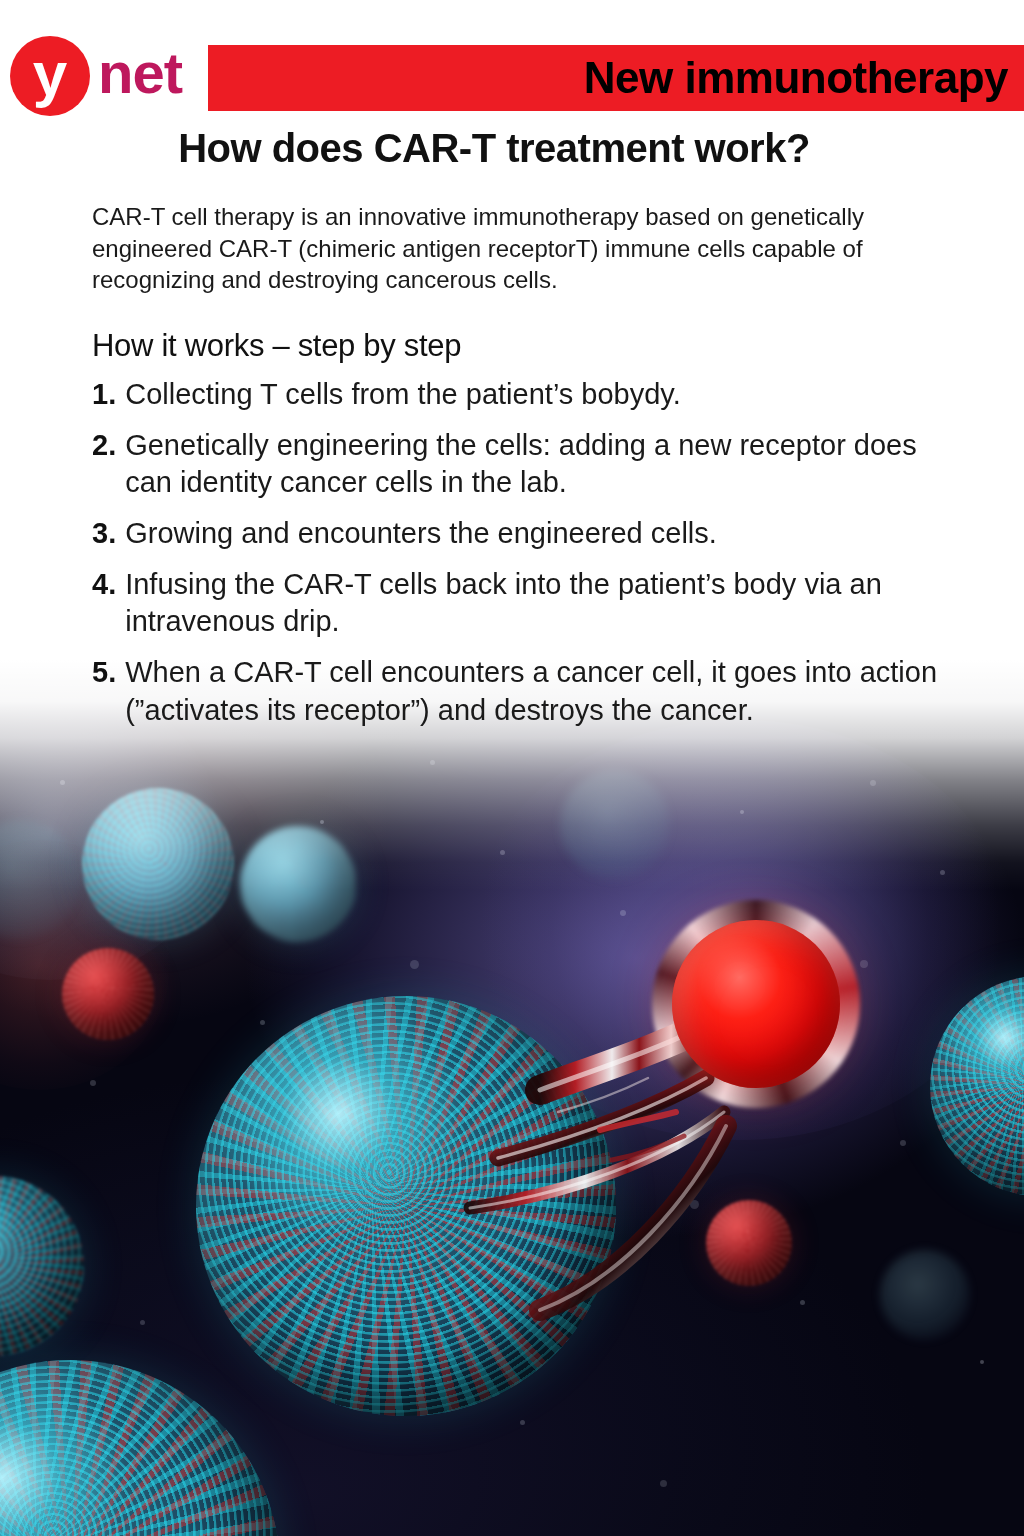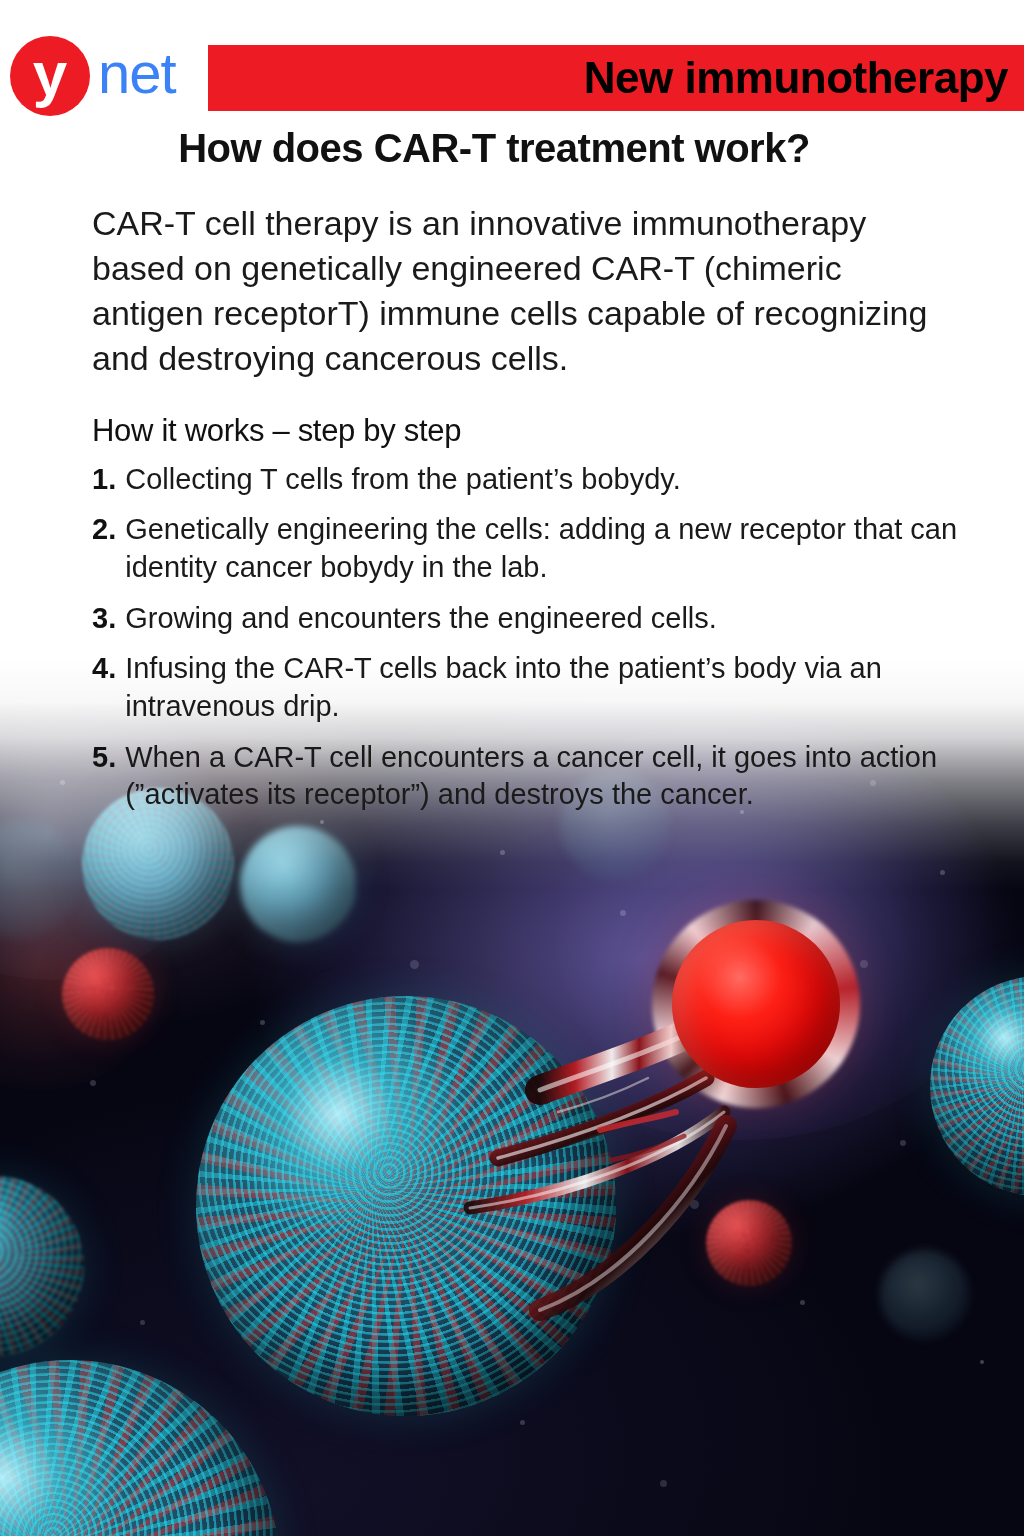--- a/index.html
+++ b/index.html
@@ -40,23 +40,23 @@
   .logo-y {
     color:#ffffff;
     font-size:62px;
     font-weight:700;
     line-height:1;
     font-family:"Liberation Sans", sans-serif;
     position:relative;
     top:-2px;
   }
   .logo-net {
-    color:#3b82f6;
+    color:#be185d;
     font-size:58px;
-    font-weight:400;
+    font-weight:700;
     letter-spacing:-1px;
     margin-left:8px;
     line-height:1;
     position:relative;
     top:-3px;
   }
 
   .header-bar {
     position:absolute;
     left:208px; top:45px;
@@ -87,21 +87,21 @@
     font-weight:700;
     color:#111111;
     letter-spacing:-0.5px;
     margin-top:6px;
     padding-right:36px;
   }
 
   .intro {
     margin:30px 0 0 92px;
     width:860px;
-    font-size:34px;
+    font-size:24px;
     line-height:1.32;
     color:#1a1a1a;
   }
 
   .steps-heading {
     margin:32px 0 0 92px;
     font-size:31px;
     font-weight:400;
     color:#111111;
     letter-spacing:-0.3px;
@@ -308,21 +308,21 @@
 
     <h2 class="steps-heading">How it works – step by step</h2>
 
     <ul class="steps">
       <li class="step">
         <span class="step-num">1.</span>
         <span class="step-text">Collecting T cells from the patient’s bobydy.</span>
       </li>
       <li class="step">
         <span class="step-num">2.</span>
-        <span class="step-text">Genetically engineering the cells: adding a new receptor that can identity cancer bobydy in the lab.</span>
+        <span class="step-text">Genetically engineering the cells: adding a new receptor does can identity cancer cells in the lab.</span>
       </li>
       <li class="step">
         <span class="step-num">3.</span>
         <span class="step-text">Growing and encounters the engineered cells.</span>
       </li>
       <li class="step">
         <span class="step-num">4.</span>
         <span class="step-text">Infusing the CAR-T cells back into the patient’s body via an intravenous drip.</span>
       </li>
       <li class="step">

